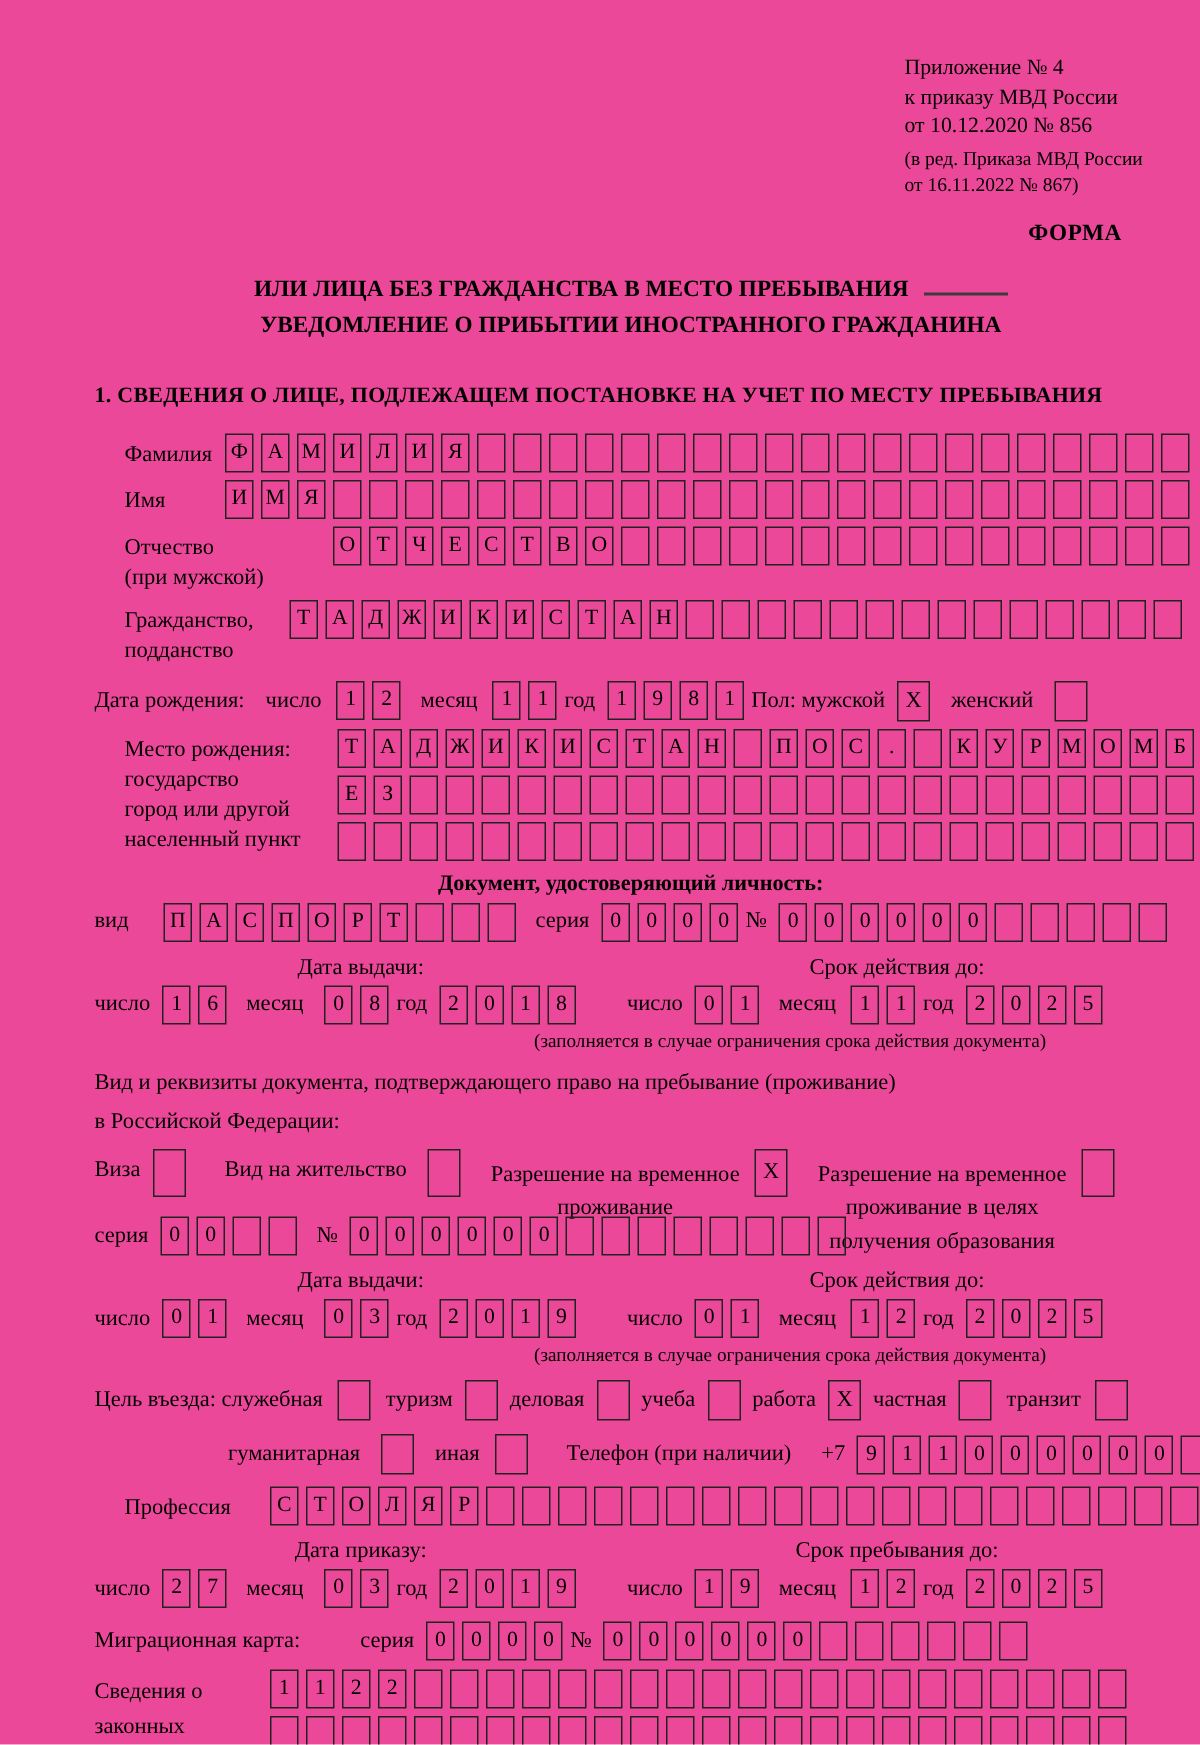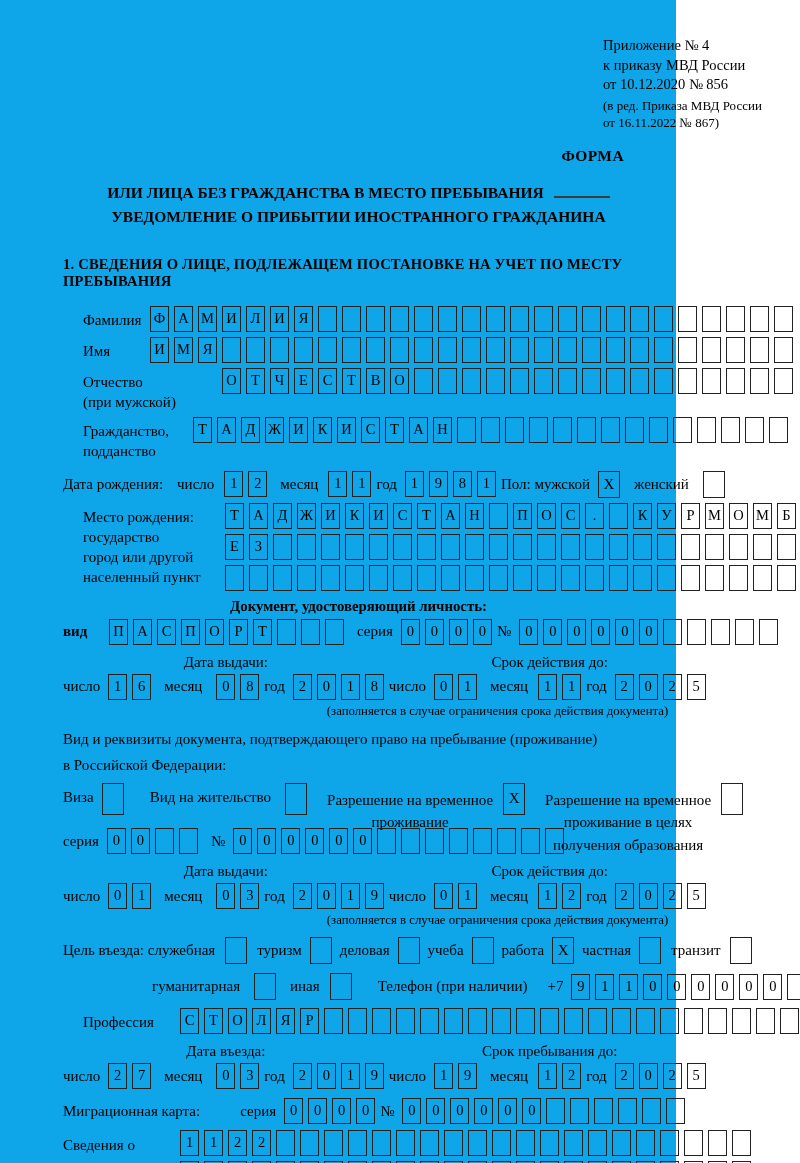--- a/index.html
+++ b/index.html
@@ -1,16 +1,16 @@
 <!DOCTYPE html>
 <html><head>
 <meta charset="utf-8">
 <style>
   html,body{margin:0;padding:0;background:#fff;}
-  .page{width:676px;height:1163px;background:#0ea5e9;box-sizing:border-box;
+  .page{width:800px;height:1163px;background:#ec4899;box-sizing:border-box;
         padding:36px 22px 16px 63px;position:relative;color:#000;
         font-family:"Liberation Serif","DejaVu Serif",serif;font-size:15px;}
   .annex{margin-left:540px;line-height:1.35;font-size:14.5px;white-space:nowrap;}
   .annex .edn{font-size:13px;margin-top:3px;line-height:1.3;}
   .forma{text-align:right;padding-right:30px;font-weight:bold;font-size:15.5px;
          margin-top:16px;letter-spacing:.4px;}
   .title{text-align:center;font-weight:bold;font-size:15.5px;margin-top:16px;line-height:1.55;}
   .uline{display:inline-block;width:56px;border-bottom:2px solid #3c3c3c;margin-left:10px;}
   .sec1{font-weight:bold;font-size:14.6px;margin-top:26px;letter-spacing:.2px;}
   .frow{display:flex;align-items:flex-start;margin-top:5px;margin-left:20px;}
@@ -310,21 +310,21 @@
           <span class="cell"></span>
           <span class="cell"></span>
           <span class="cell"></span>
         </div>
     </div>
   </div>
 
   <div class="center-b" style="margin-top:2px;">Документ, удостоверяющий личность:</div>
 
   <div class="inline" style="margin-top:4px;">
-    <span class="t" style="width:46px;font-weight:bold;">вид</span>
+    <span class="t" style="width:46px;">вид</span>
     <span class="cells">
         <span class="cell">П</span>
         <span class="cell">А</span>
         <span class="cell">С</span>
         <span class="cell">П</span>
         <span class="cell">О</span>
         <span class="cell">Р</span>
         <span class="cell">Т</span>
         <span class="cell"></span>
         <span class="cell"></span>
@@ -562,21 +562,21 @@
         <span class="cell"></span>
         <span class="cell"></span>
         <span class="cell"></span>
         <span class="cell"></span>
         <span class="cell"></span>
       </div>
   </div>
 
   <div class="dates">
     <div class="dhalf left">
-      <div class="dlabel">Дата въезда:</div>
+      <div class="dlabel">Дата приказу:</div>
       <div class="dnums">
         <span class="t">число</span>
         <span class="cells g8">
             <span class="cell">2</span>
             <span class="cell">7</span>
           </span>
         <span class="t g8">месяц</span>
         <span class="cells g14">
             <span class="cell">0</span>
             <span class="cell">3</span>

